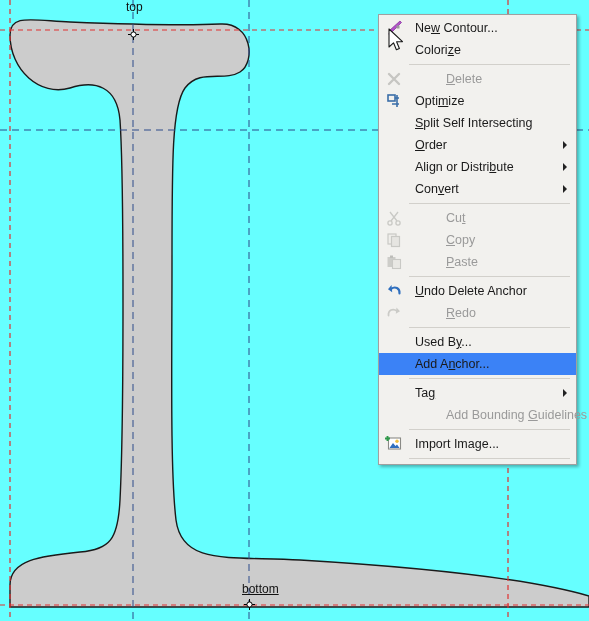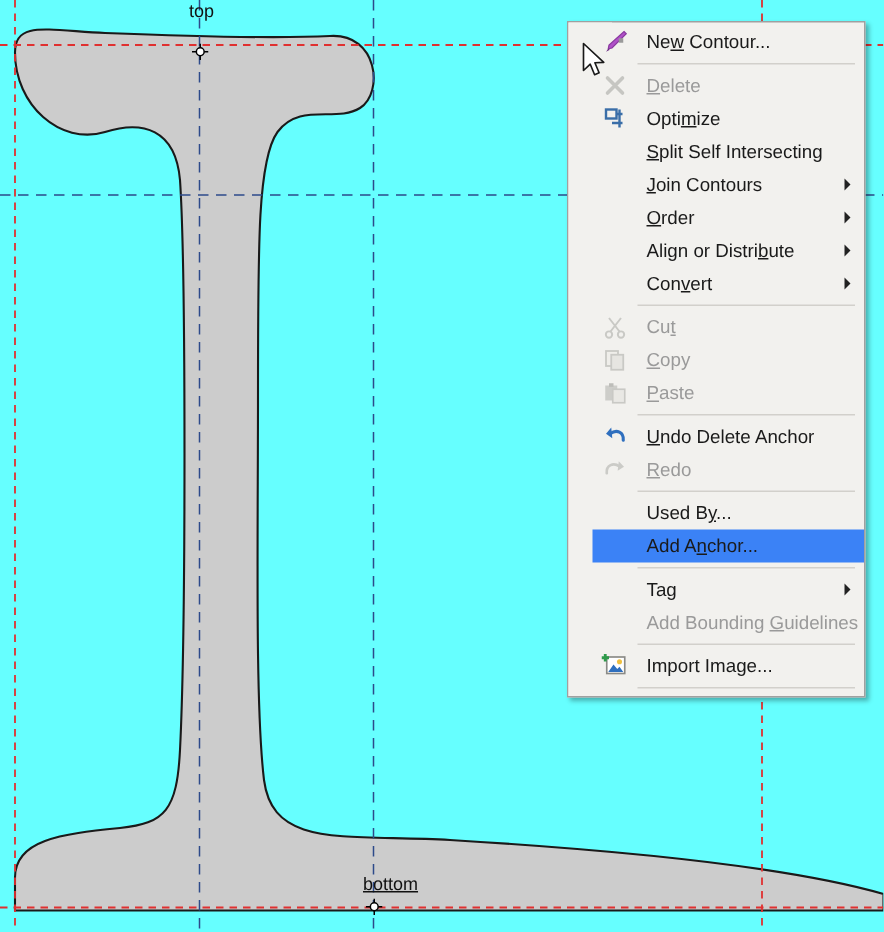--- a/index.html
+++ b/index.html
@@ -20,34 +20,34 @@
   }
   .anchor-mark{position:absolute;width:11px;height:11px;}
 
   
   #ctxmenu{
     position:absolute;left:378px;top:14px;width:199px;
     background:#f2f1ee;
     border:1px solid #a0a0a0;
     box-shadow:2px 2px 3px rgba(0,0,0,.30);
     font-size:12.5px;color:#1a1a1a;
-    padding:2px 0 2px 16px;
+    padding:2px 0 2px 0;
     box-sizing:border-box;
   }
   #ctxmenu .gutter{
     position:absolute;left:0;top:0;bottom:0;width:29px;
     background:#f2f1ee;pointer-events:none;
   }
   .mi{
     position:relative;display:flex;align-items:center;
     height:22px;padding-left:36px;padding-right:6px;
     white-space:nowrap;
   }
   .mi .lbl{line-height:22px;}
-  .mi.disabled .lbl{color:#9a9a9a;}
+  .mi.disabled .lbl{color:#9a9a9a;margin-left:31px;}
   .mi.sel{background:#3b82f6;}
   .mi .ico{
     position:absolute;left:5px;top:50%;transform:translateY(-50%);
     width:20px;height:18px;display:flex;align-items:center;justify-content:center;
   }
   .mi .arrow{
     position:absolute;right:9px;top:50%;transform:translateY(-50%);
     width:0;height:0;border-left:4px solid #222;
     border-top:4px solid transparent;border-bottom:4px solid transparent;
   }
@@ -121,20 +121,23 @@
       <span class="ico">
         <svg width="18" height="18" viewBox="0 0 18 18">
           <path d="M15 2 L16.5 3.5 L7 13 L4.5 13.5 L5 11 Z" fill="#b050c8" stroke="#8a3aa0" stroke-width=".8"></path>
           <path d="M4.5 13.5 L3 15.5 L5.6 14.2 Z" fill="#6a2a80"></path>
           <rect x="11.5" y="6.5" width="3" height="3" fill="#9a9a9a"></rect>
         </svg>
       </span>
       <span class="lbl">Ne<u>w</u> Contour...</span>
     </div>
 
+    <div class="mi">
+      <span class="lbl">Colori<u>z</u>e</span>
+    </div>
 
     <div class="sep"></div>
 
     <div class="mi disabled">
       <span class="ico">
         <svg width="16" height="16" viewBox="0 0 16 16">
           <path d="M3 3 L13 13 M13 3 L3 13" stroke="#c6c6c2" stroke-width="2.4" stroke-linecap="round"></path>
         </svg>
       </span>
       <span class="lbl"><u>D</u>elete</span>
@@ -148,24 +151,20 @@
           <path d="M9 5 L13 5 M11 2 L11 14 M6 11 L13 11" stroke="#3a6ea8" stroke-width="1.6" fill="none"></path>
         </svg>
       </span>
       <span class="lbl">Opti<u>m</u>ize</span>
     </div>
 
     <div class="mi">
       <span class="lbl"><u>S</u>plit Self Intersecting</span>
     </div>
 
-    <div class="mi">
-      <span class="lbl"><u>J</u>oin Contours</span>
-      <span class="arrow"></span>
-    </div>
 
     <div class="mi">
       <span class="lbl"><u>O</u>rder</span>
       <span class="arrow"></span>
     </div>
 
     <div class="mi">
       <span class="lbl">Align or Distri<u>b</u>ute</span>
       <span class="arrow"></span>
     </div>

